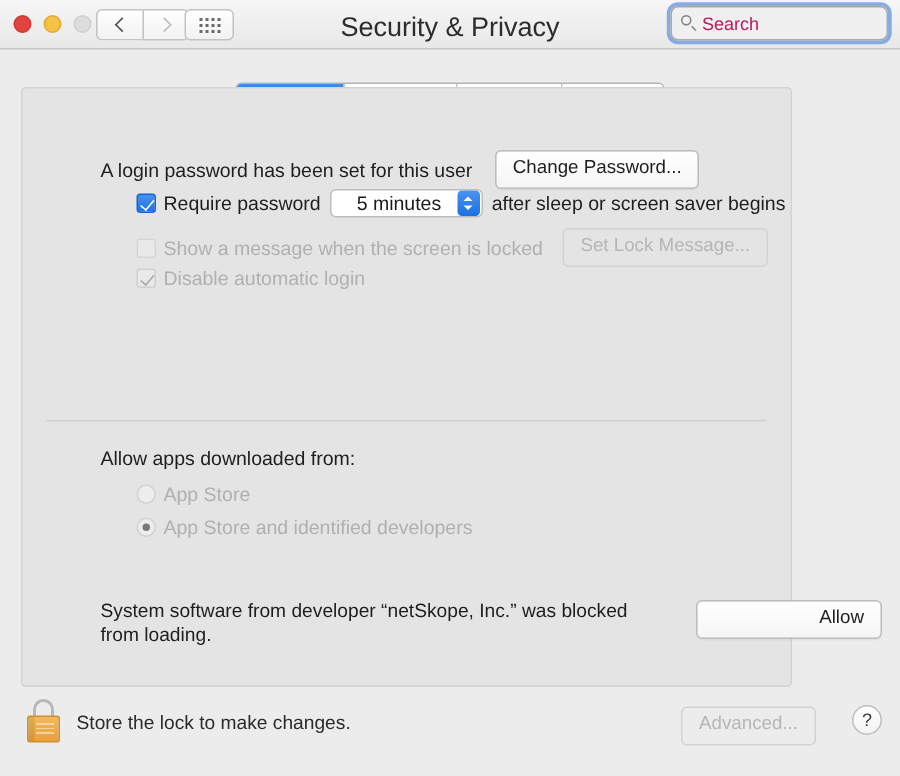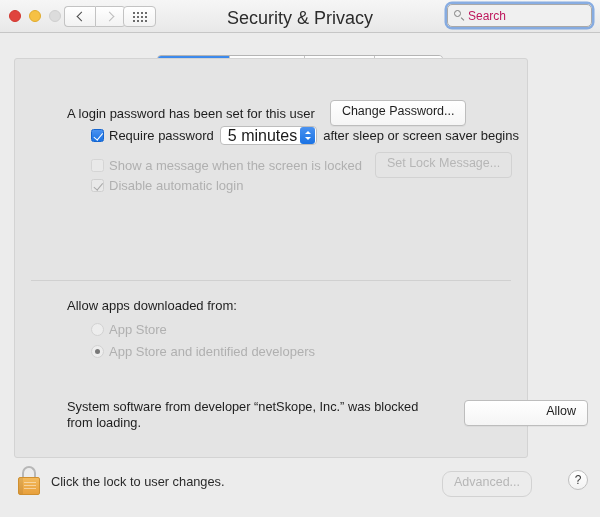--- a/index.html
+++ b/index.html
@@ -259,24 +259,25 @@
     align-items: center;
     height: 19px;
     background: #ffffff;
     border: 1px solid #bdbdbd;
     border-radius: 4px;
     padding: 0 0 0 7px;
     margin: 0 6px;
     box-sizing: border-box;
   }
   .popup .val {
-    font-size: 16px;
+    font-size: 13px;
     color: #1a1a1a;
     white-space: nowrap;
     min-width: 64px;
+    margin-left: 10px;
   }
   .stepper {
     width: 15px;
     height: 17px;
     margin: 0 1px 0 3px;
     border-radius: 3px;
     background: linear-gradient(#4a92f0, #1a72e3);
     display: flex;
     flex-direction: column;
     align-items: center;
@@ -385,23 +386,22 @@
   }
   .locklabel {
     position: absolute;
     left: 51px;
     top: 16px;
     font-size: 12.8px;
     color: #2b2b2b;
   }
   .advbtn {
     position: absolute;
-    right: 68px;
+    right: 56px;
     top: 13px;
-    border-radius: 9px;
   }
   .helpbtn {
     position: absolute;
     right: 12px;
     top: 12px;
     width: 20px;
     height: 20px;
     border-radius: 50%;
     background: linear-gradient(#ffffff, #f3f3f3);
     border: 1px solid #bfbfbf;
@@ -532,18 +532,18 @@
     <div class="row" style="left:449px; top:341px;">
       <span class="pushbtn" style="width:100px; text-align:right;">Allow</span>
     </div>
   </div>
 
   <div class="bottombar">
     <div class="lock">
       <span class="shackle"></span>
       <span class="body"></span>
     </div>
-    <div class="locklabel">Click the lock to user changes.</div>
+    <div class="locklabel">Store the lock to make changes.</div>
     <span class="pushbtn disabled advbtn">Advanced...</span>
     <div class="helpbtn">?</div>
   </div>
 
 </div>
 
 </body></html>

